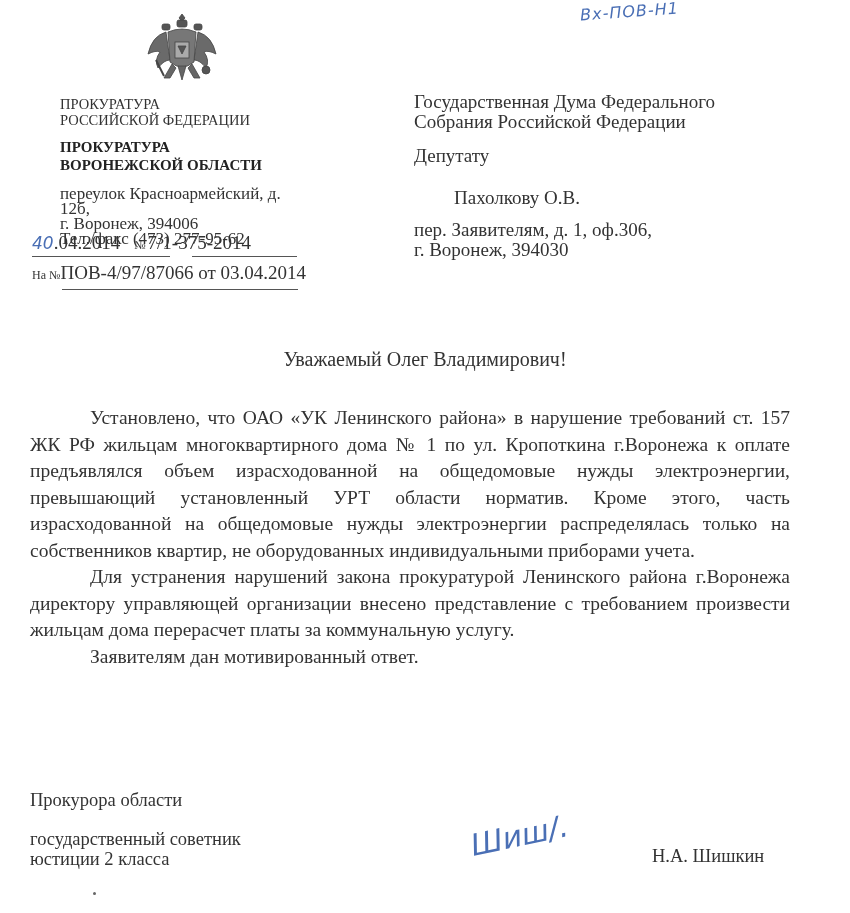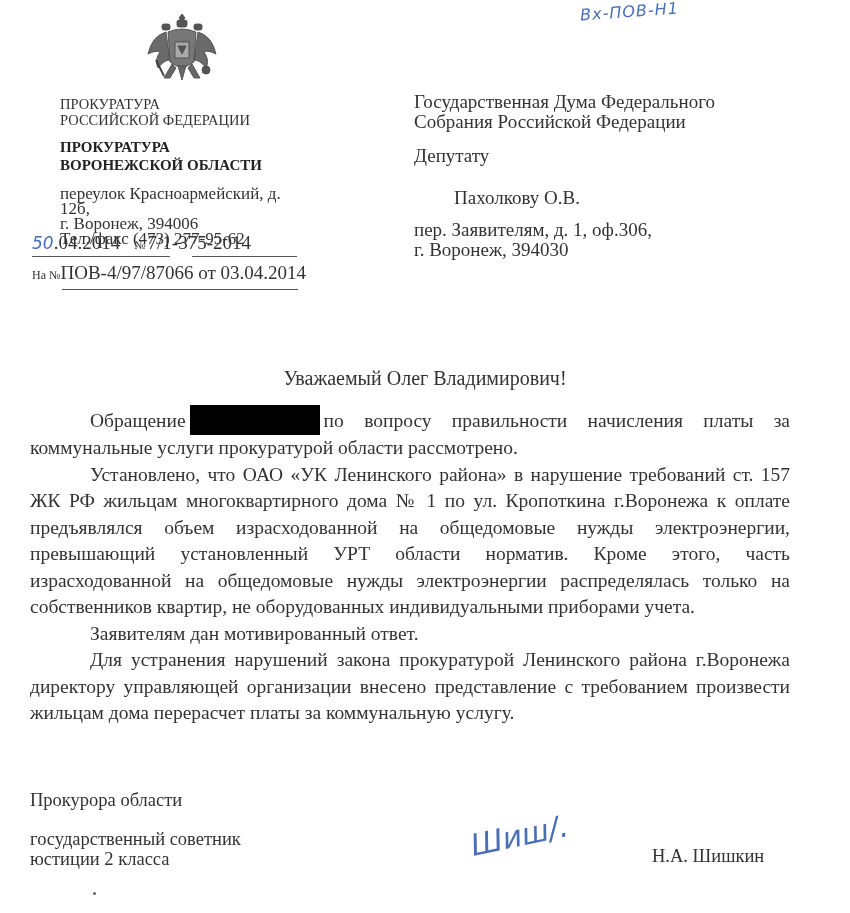--- a/index.html
+++ b/index.html
@@ -18,21 +18,21 @@
     .date-line { left:32px; top:232px; font-size:19px; color:#333; }
     .date-line .hand { font-size:17px; }
     .no-small { font-size:12px; margin:0 2px 0 14px; }
     .underline1 { left:32px; top:256px; width:138px; border-top:1px solid #555; }
     .underline2 { left:192px; top:256px; width:105px; border-top:1px solid #555; }
     .ref-line { left:32px; top:262px; font-size:19px; color:#333; }
     .ref-line .small { font-size:12px; }
     .underline3 { left:62px; top:289px; width:236px; border-top:1px solid #555; }
     .recipient { left:414px; font-size:19px; line-height:20px; color:#333; }
     .r1 { top:92px; } .r2 { top:146px; } .r3 { top:188px;margin-left:40px; } .r4 { top:220px; }
-    .greeting { left:0; width:850px; text-align:center; top:367px; font-size:20px; color:#333; }
+    .greeting { left:0; width:850px; text-align:center; top:348px; font-size:20px; color:#333; }
     .body { left:30px; width:760px; font-size:19.5px; line-height:26.5px; text-align:justify; color:#333; }
     .para { margin:0; text-indent:60px; }
     .body1 { top:405px; }
     .redact { display:inline-block; width:130px; height:30px; background:#000; vertical-align:-8px; margin:0 4px; }
     .sign { left:30px; font-size:18.5px; line-height:20px; color:#333; }
     .s1 { top:790px; } .s2 { top:829px; }
     .signature { left:470px; top:818px; font-size:30px; transform:rotate(-12deg); }
     .signer { left:652px; top:846px; font-size:18.5px; color:#333; }
     .dot { left:93px; top:892px; width:3px; height:3px; background:#666; border-radius:50%; }
   </style>
@@ -70,21 +70,21 @@
   <div>ПРОКУРАТУРА</div>
   <div>ВОРОНЕЖСКОЙ ОБЛАСТИ</div>
 </div>
 <div class="abs hdr addr">
   <div>переулок Красноармейский, д. 12б,</div>
   <div>г. Воронеж, 394006</div>
   <div>Тел./факс (473) 277-95-62</div>
 </div>
 
 <div class="abs date-line">
-  <span class="handwritten hand">50</span><span>.04.2014</span><span class="no-small">№</span><span>7/1-375-2014</span>
+  <span class="handwritten hand">40</span><span>.04.2014</span><span class="no-small">№</span><span>7/1-375-2014</span>
 </div>
 <div class="abs underline1"></div>
 <div class="abs underline2"></div>
 <div class="abs ref-line">
   <span class="small">На №</span><span>ПОВ-4/97/87066 от 03.04.2014</span>
 </div>
 <div class="abs underline3"></div>
 
 <div class="abs recipient r1">
   <div>Государственная Дума Федерального</div>
@@ -93,24 +93,23 @@
 <div class="abs recipient r2">Депутату</div>
 <div class="abs recipient r3">Пахолкову О.В.</div>
 <div class="abs recipient r4">
   <div>пер. Заявителям, д. 1, оф.306,</div>
   <div>г. Воронеж, 394030</div>
 </div>
 
 <div class="abs greeting">Уважаемый Олег Владимирович!</div>
 
 <div class="abs body body1">
-  <p class="para"><span>Обращение</span><span class="redact"></span><span>по вопросу правильности начисления платы за коммунальные услуги прокуратурой области рассмотрено.</span></p>
   <p class="para">Установлено, что ОАО «УК Ленинского района» в нарушение требований ст. 157 ЖК РФ жильцам многоквартирного дома № 1 по ул. Кропоткина г.Воронежа к оплате предъявлялся объем израсходованной на общедомовые нужды электроэнергии, превышающий установленный УРТ области норматив. Кроме этого, часть израсходованной на общедомовые нужды электроэнергии распределялась только на собственников квартир, не оборудованных индивидуальными приборами учета.</p>
+  <p class="para">Для устранения нарушений закона прокуратурой Ленинского района г.Воронежа директору управляющей организации внесено представление с требованием произвести жильцам дома перерасчет платы за коммунальную услугу.</p>
   <p class="para">Заявителям дан мотивированный ответ.</p>
-  <p class="para">Для устранения нарушений закона прокуратурой Ленинского района г.Воронежа директору управляющей организации внесено представление с требованием произвести жильцам дома перерасчет платы за коммунальную услугу.</p>
 </div>
 
 <div class="abs sign s1">Прокурора области</div>
 <div class="abs sign s2">
   <div>государственный советник</div>
   <div>юстиции 2 класса</div>
 </div>
 <div class="abs handwritten signature">Шиш/.</div>
 <div class="abs signer">Н.А. Шишкин</div>
 <div class="abs dot"></div>

